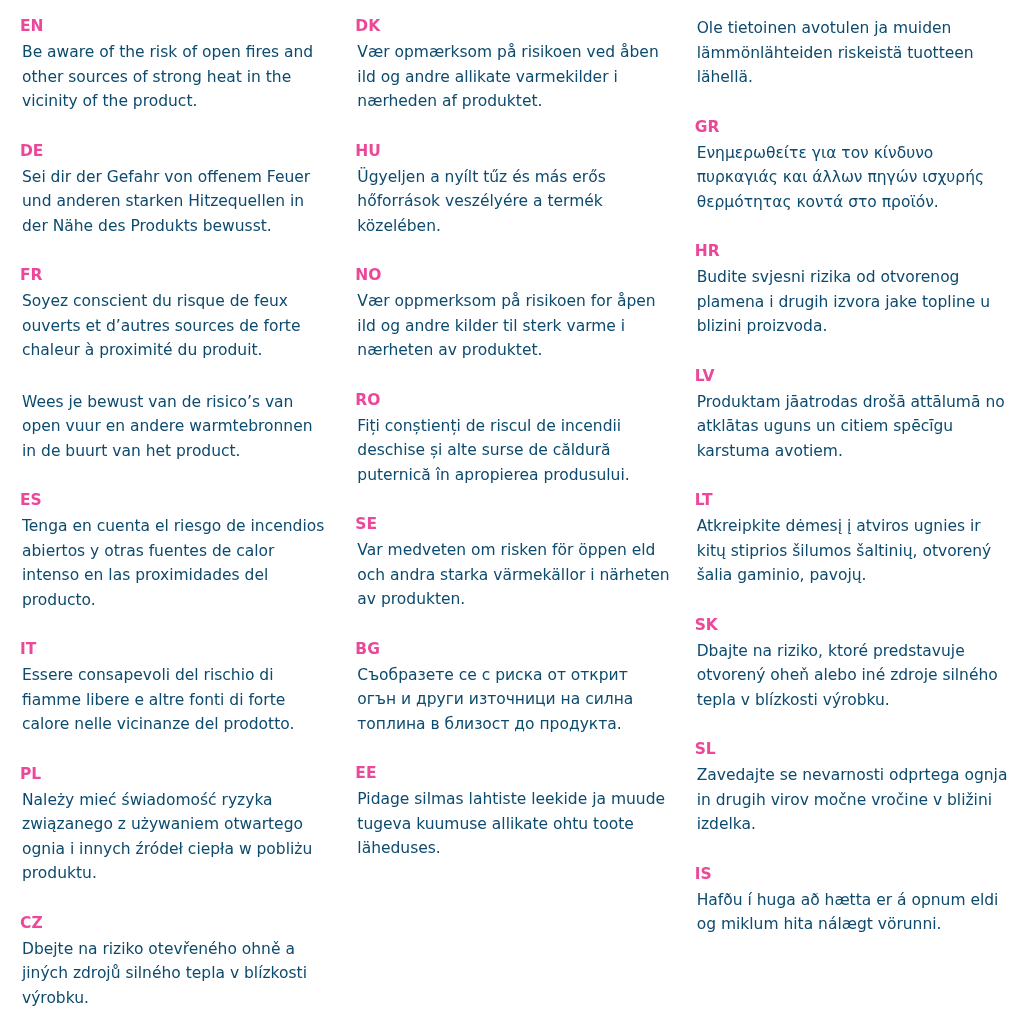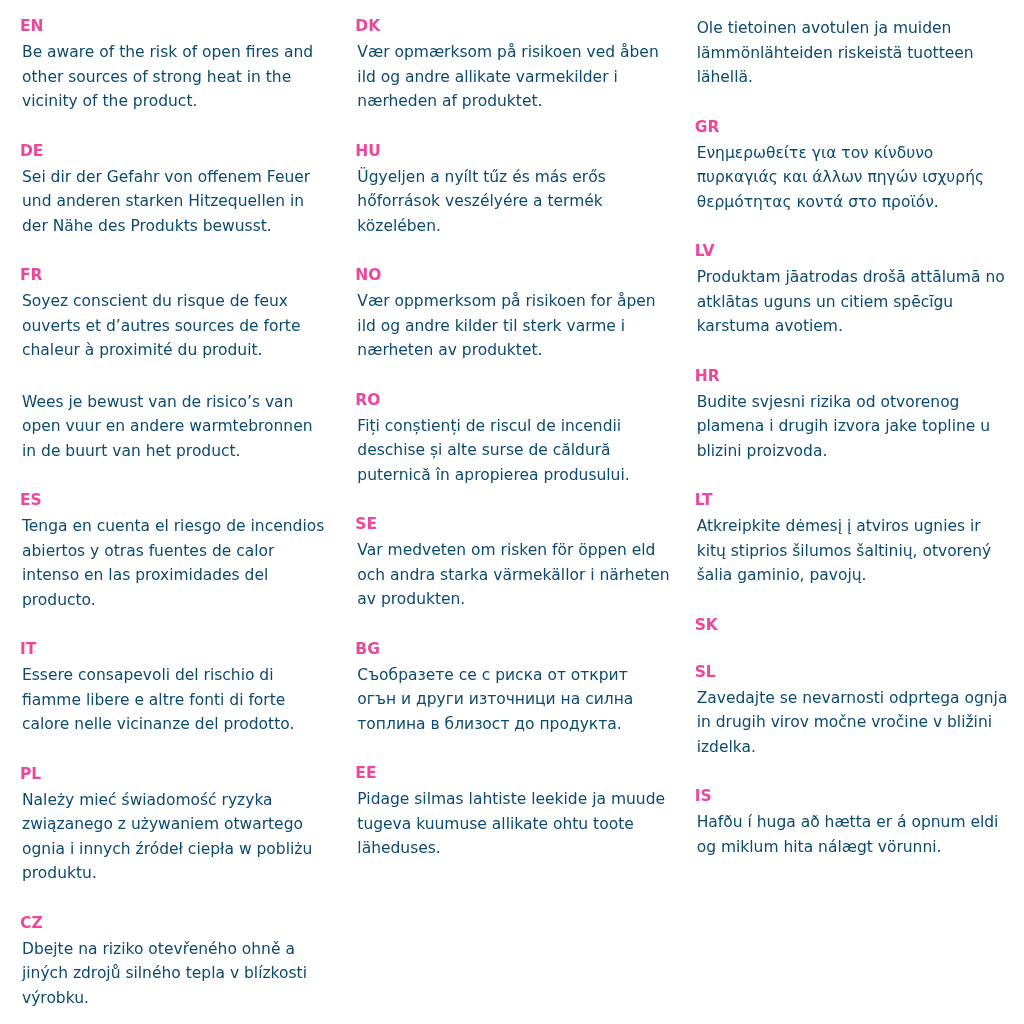--- a/index.html
+++ b/index.html
@@ -115,33 +115,34 @@
 
   <div class="col col-3">
     <div class="entry">
       <p class="lang-text">Ole tietoinen avotulen ja muiden lämmönlähteiden riskeistä tuotteen lähellä.</p>
     </div>
     <div class="entry">
       <p class="lang-code">GR</p>
       <p class="lang-text">Ενημερωθείτε για τον κίνδυνο πυρκαγιάς και άλλων πηγών ισχυρής θερμότητας κοντά στο προϊόν.</p>
     </div>
     <div class="entry">
+      <p class="lang-code">HR</p>
+      <p class="lang-text">Budite svjesni rizika od otvorenog plamena i drugih izvora jake topline u blizini proizvoda.</p>
+    </div>
+    <div class="entry">
       <p class="lang-code">LV</p>
       <p class="lang-text">Produktam jāatrodas drošā attālumā no atklātas uguns un citiem spēcīgu karstuma avotiem.</p>
-    </div>
-    <div class="entry">
-      <p class="lang-code">HR</p>
-      <p class="lang-text">Budite svjesni rizika od otvorenog plamena i drugih izvora jake topline u blizini proizvoda.</p>
     </div>
     <div class="entry">
       <p class="lang-code">LT</p>
       <p class="lang-text">Atkreipkite dėmesį į atviros ugnies ir kitų stiprios šilumos šaltinių, otvorený šalia gaminio, pavojų.</p>
     </div>
     <div class="entry">
       <p class="lang-code">SK</p>
+      <p class="lang-text">Dbajte na riziko, ktoré predstavuje otvorený oheň alebo iné zdroje silného tepla v blízkosti výrobku.</p>
     </div>
     <div class="entry">
       <p class="lang-code">SL</p>
       <p class="lang-text">Zavedajte se nevarnosti odprtega ognja in drugih virov močne vročine v bližini izdelka.</p>
     </div>
     <div class="entry">
       <p class="lang-code">IS</p>
       <p class="lang-text">Hafðu í huga að hætta er á opnum eldi og miklum hita nálægt vörunni.</p>
     </div>
   </div>

